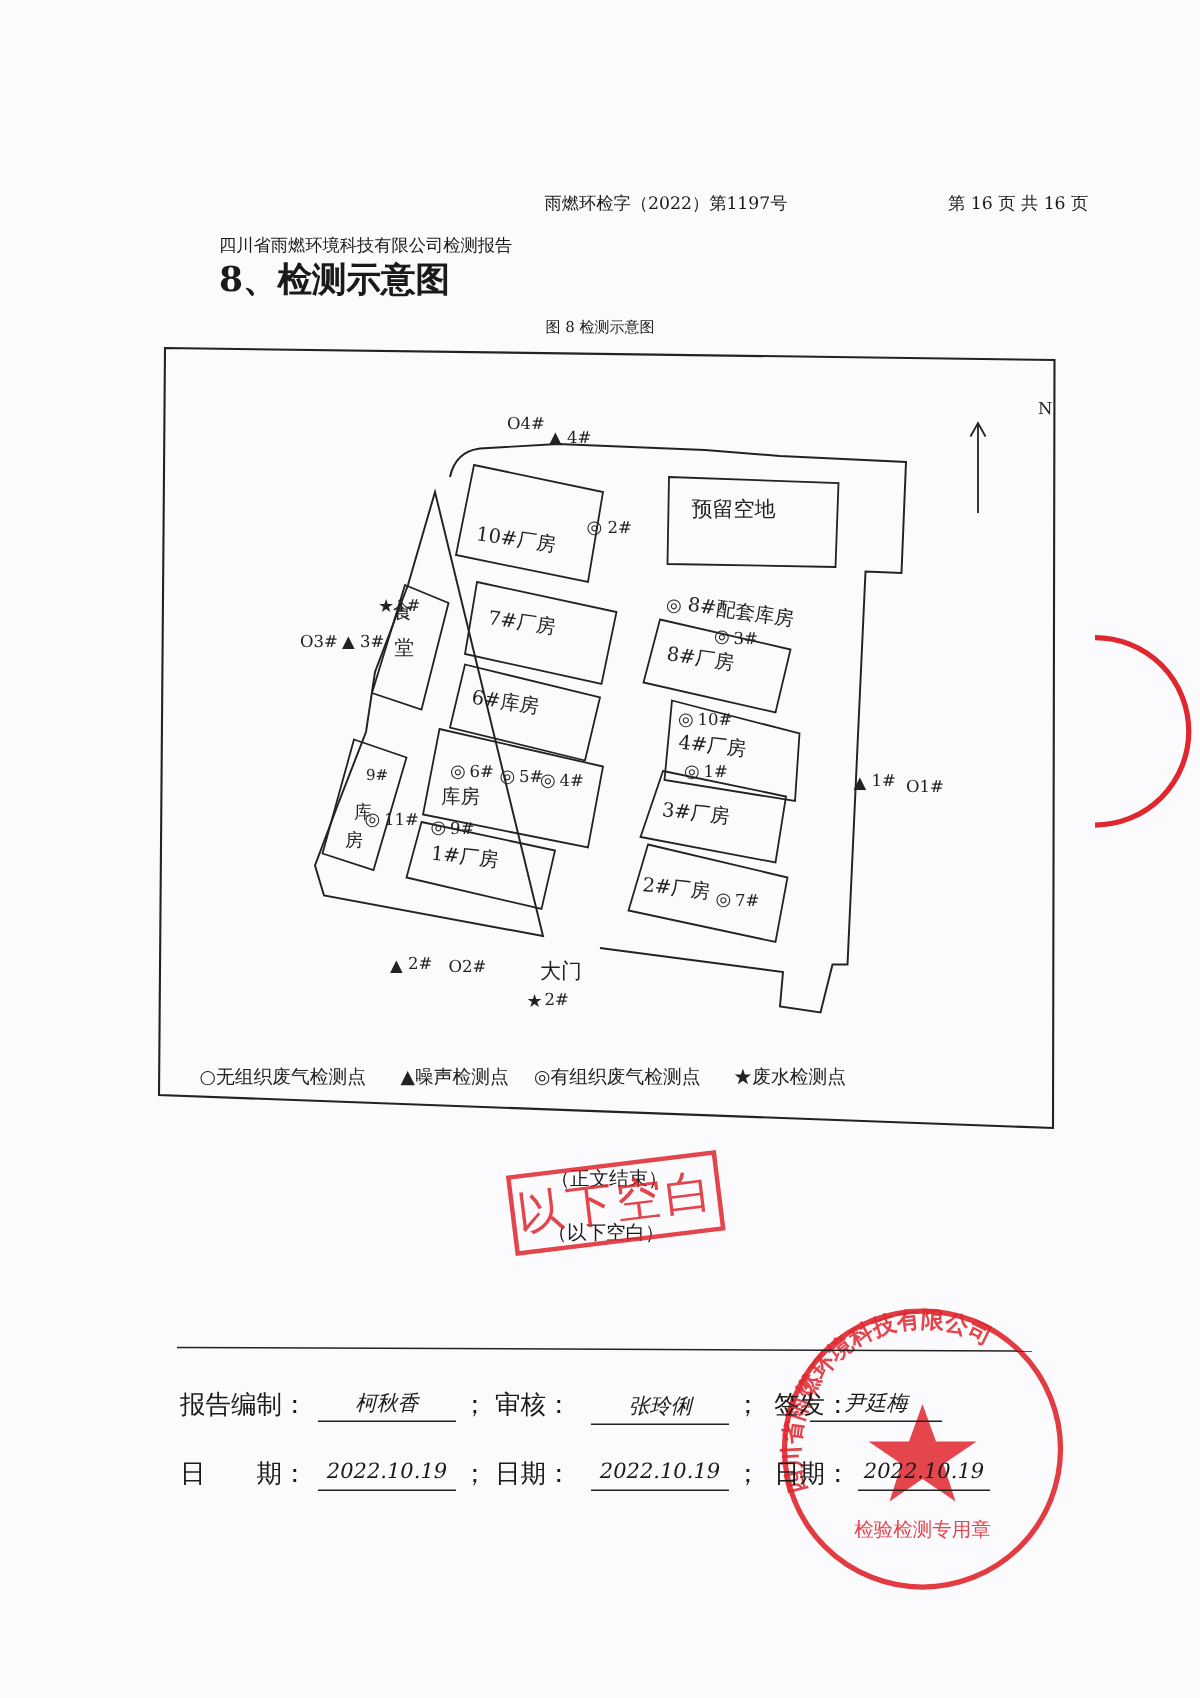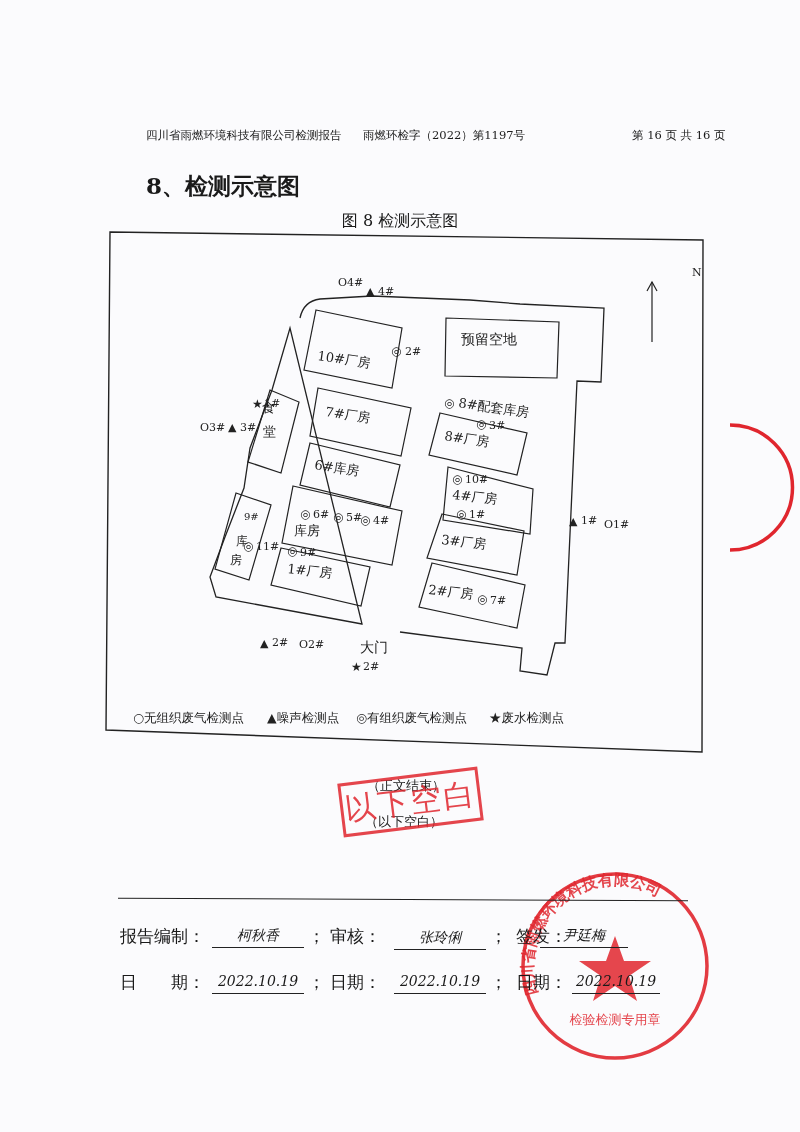--- a/index.html
+++ b/index.html
@@ -1,24 +1,24 @@
 <!DOCTYPE html>
 <html><head>
 <meta charset="utf-8">
 <style>
   html,body{margin:0;padding:0;}
   body{width:800px;height:1132px;background:#fbfbfd;position:relative;overflow:hidden;
        font-family:"DejaVu Serif","Liberation Serif",serif;color:#1a1a1a;}
   .abs{position:absolute;}
   .hdr{top:128px;font-size:11.5px;white-space:nowrap;}
-  #hdr-company{left:146px;}
+  #hdr-company{left:146px;margin-top:28px;}
   #hdr-docno{left:363px;}
   #hdr-page{left:596px;margin-left:36px;}
   #section-title{left:146px;top:171px;font-size:23px;font-weight:bold;}
-  #figure-caption{left:0;width:800px;text-align:center;top:211px;font-size:16px;}
+  #figure-caption{left:0;width:800px;text-align:center;top:211px;font-size:10px;}
   #diagram{left:0;top:0;width:800px;height:1132px;}
   .end-note{font-size:13px;left:0;width:800px;text-align:center;}
   #end-1{top:777px;padding-left:6px;}
   #end-2{top:813px;padding-left:4px;}
   #stamp-blank{left:340px;top:775px;width:135px;height:48px;border:3px solid #e0262e;
       transform:rotate(-7deg);color:#e0262e;font-size:31px;letter-spacing:2px;
       display:flex;align-items:center;justify-content:center;opacity:.85;
       font-family:"DejaVu Sans","Liberation Sans",sans-serif;}
   #sig-rule{left:118px;top:899px;width:570px;height:0;border-top:1.4px solid #222;transform:rotate(0.25deg);}
   .sig-row{font-size:17px;white-space:nowrap;font-family:"DejaVu Sans","Liberation Sans",sans-serif;}

